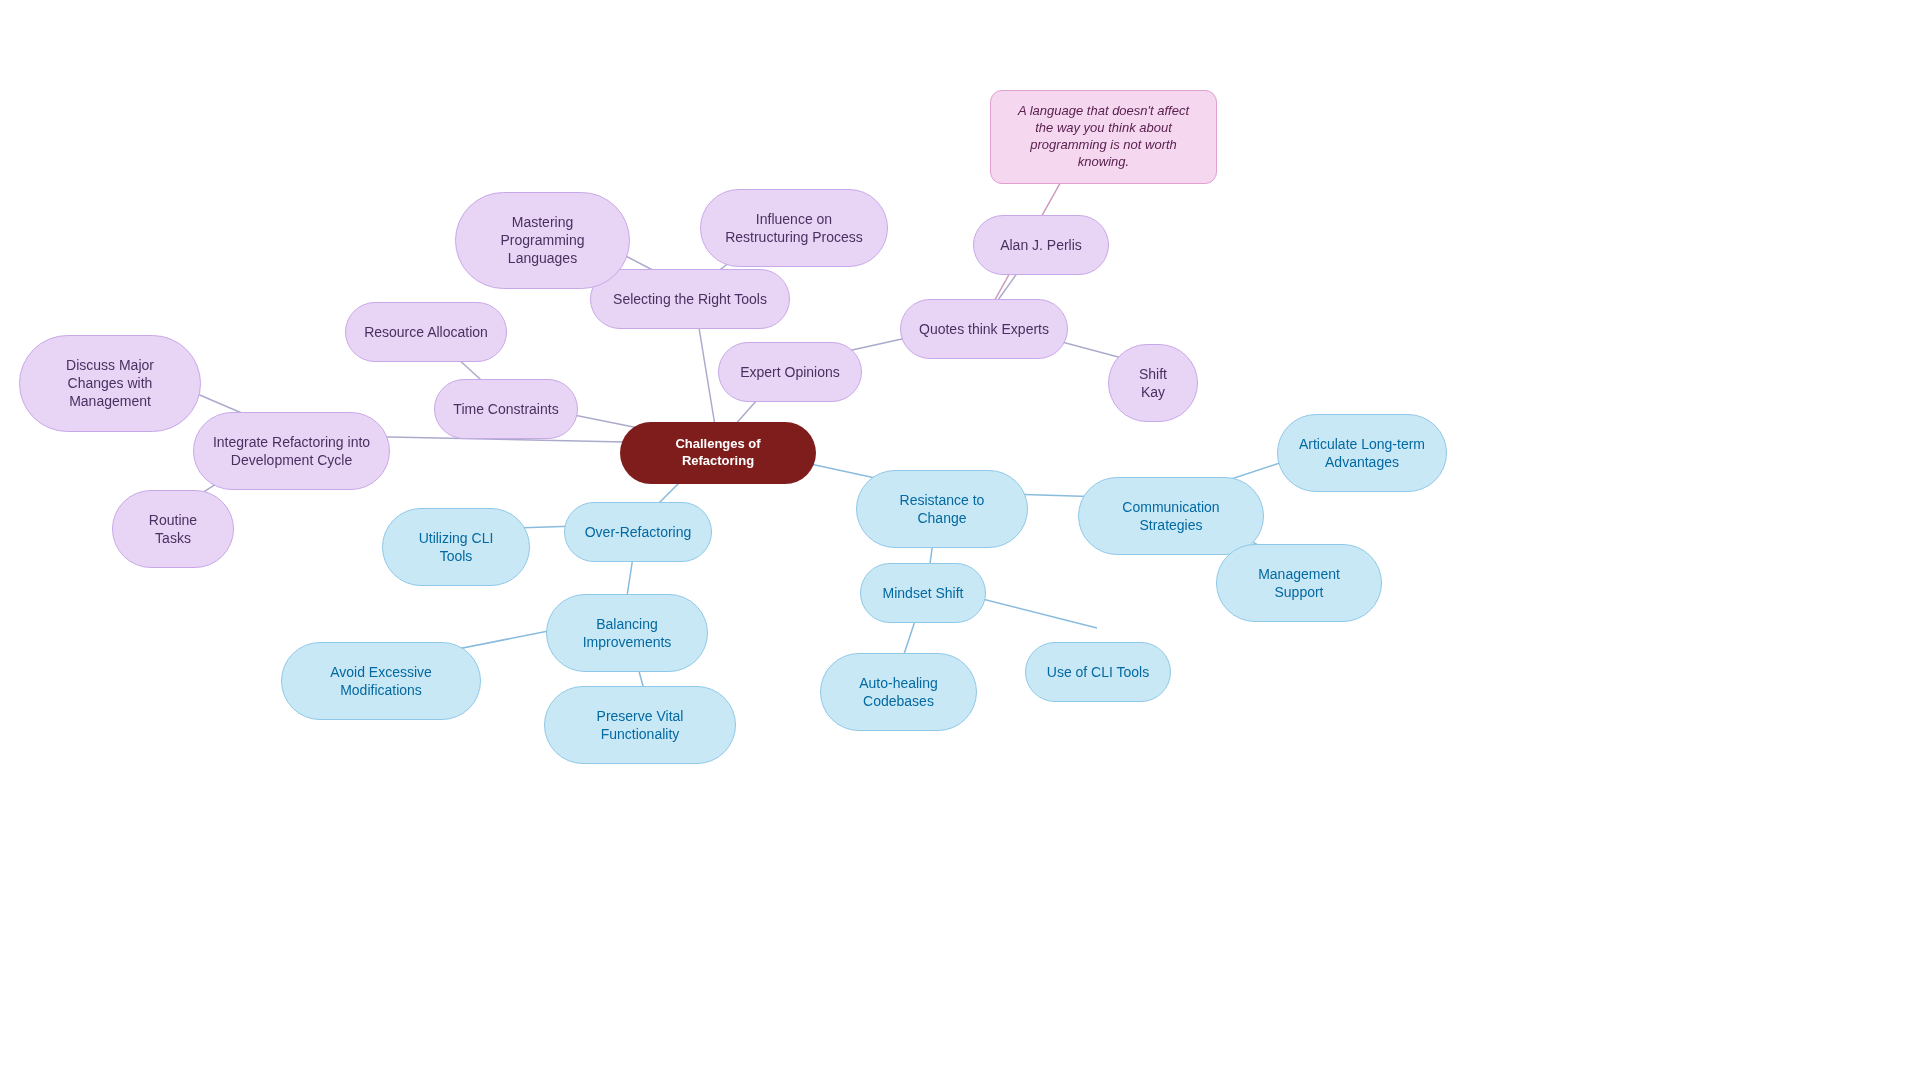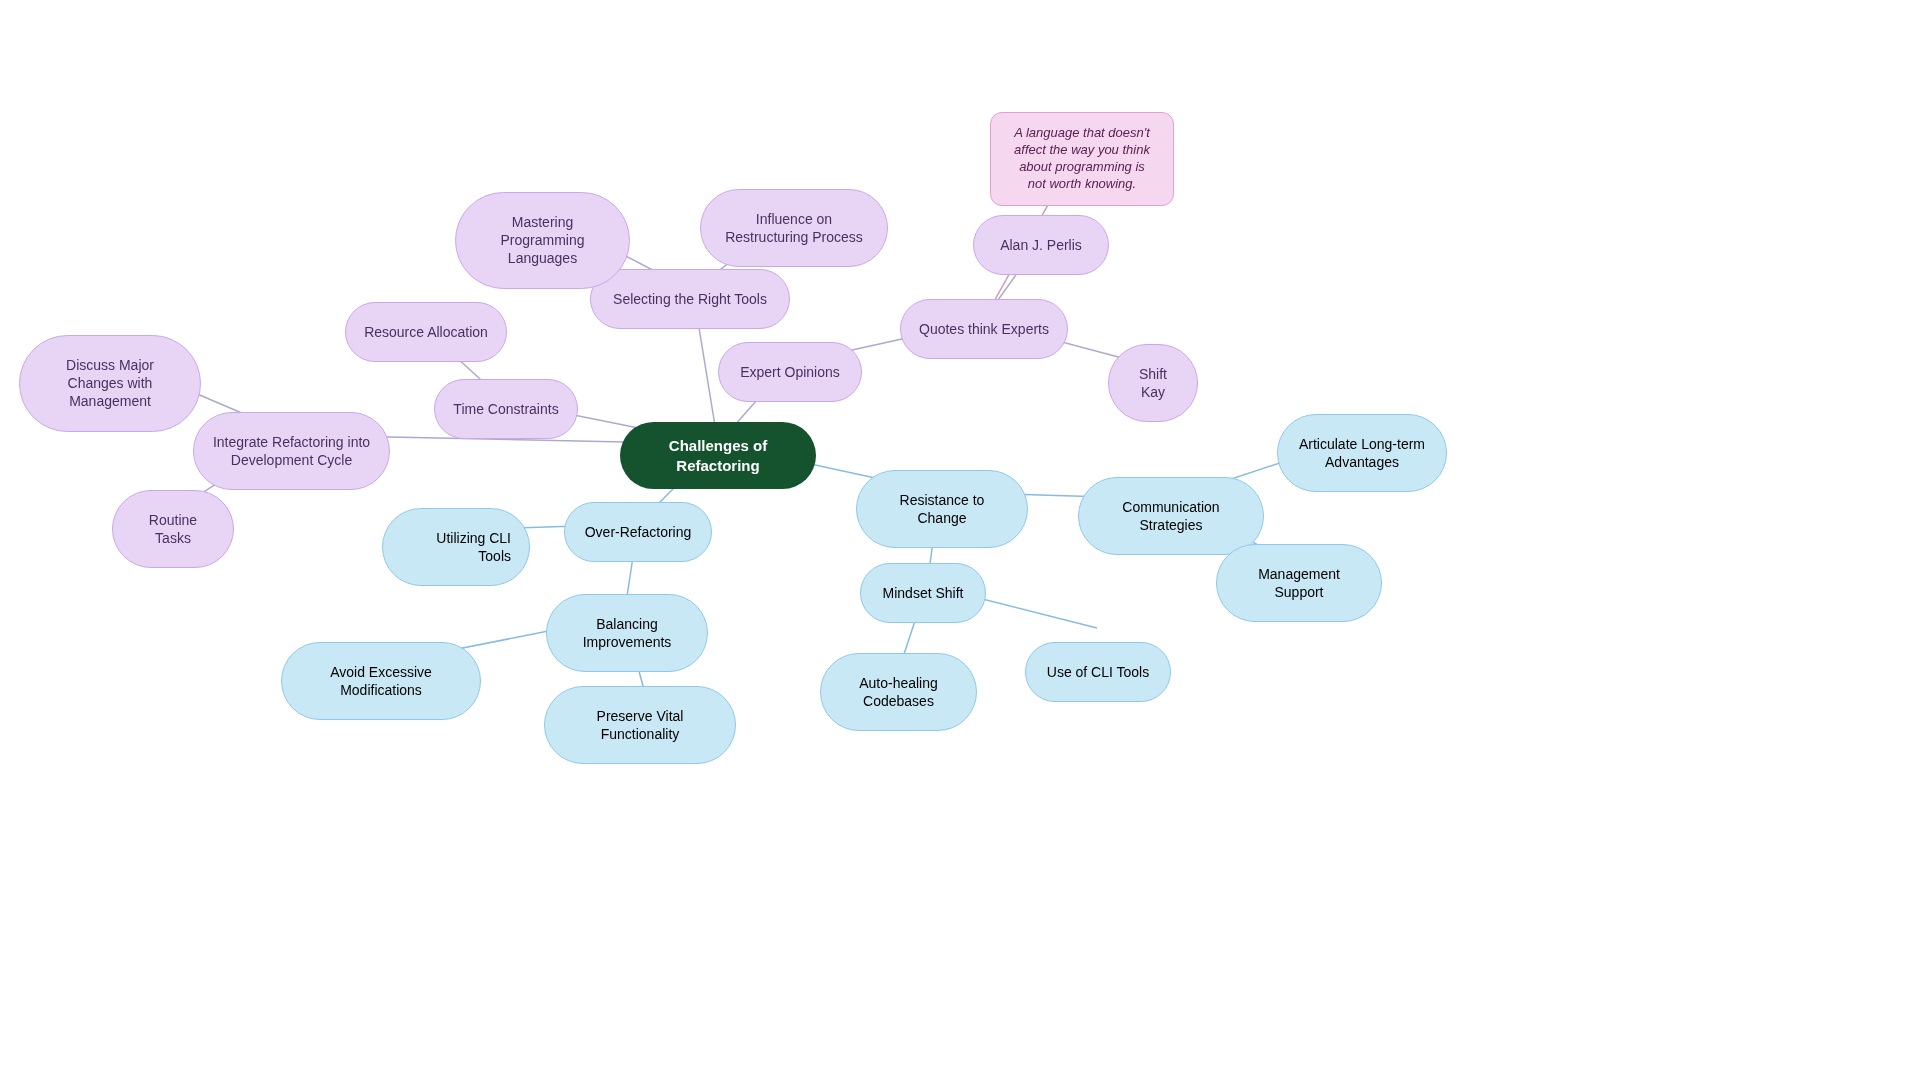--- a/index.html
+++ b/index.html
@@ -26,35 +26,35 @@
       justify-content: center;
       text-align: center;
       border-radius: 50px;
       padding: 20px 18px;
       font-size: 14px;
       font-weight: 500;
       z-index: 1;
       line-height: 1.3;
     }
     .node-center {
-      background: #14532d;
+      background: #7f1d1d;
       color: #ffffff;
-      font-size: 15px;
+      font-size: 13px;
       font-weight: 600;
       border-radius: 40px;
       padding: 14px 28px;
     }
     .node-purple {
       background: #e8d5f5;
       color: #4a3060;
       border: 1.5px solid #c9a8e8;
     }
     .node-blue {
       background: #c8e8f5;
-      color: #000000;
+      color: #0369a1;
       border: 1.5px solid #90c8e8;
     }
     .node-pink-rect {
       background: #f5d8f0;
       color: #5a2050;
       border: 1.5px solid #e0a0d0;
       border-radius: 12px;
       padding: 12px 18px;
     }
   </style>
@@ -124,25 +124,25 @@
 <div class="node node-purple" style="left: 973px; top: 215px; width: 136px;">Alan J. Perlis</div>
 
 <div class="node node-purple" style="left: 1108px; top: 344px; width: 90px;">Shift Kay</div>
 
 <div class="node node-purple" style="left: 193px; top: 412px; width: 197px;">Integrate Refactoring into Development Cycle</div>
 
 <div class="node node-purple" style="left: 19px; top: 335px; width: 182px;">Discuss Major Changes with Management</div>
 
 <div class="node node-purple" style="left: 112px; top: 490px; width: 122px;">Routine Tasks</div>
 
-<div class="node node-pink-rect" style="left: 990px; top: 90px; width: 184px; font-size: 13px; font-style: italic; margin-top: 22px;">A language that doesn't affect the way you think about programming is not worth knowing.</div>
+<div class="node node-pink-rect" style="left: 990px; top: 90px; width: 227px; font-size: 13px; font-style: italic;">A language that doesn't affect the way you think about programming is not worth knowing.</div>
 
 <div class="node node-blue" style="left: 564px; top: 502px; width: 148px;">Over-Refactoring</div>
 
-<div class="node node-blue" style="left: 382px; top: 508px; width: 148px; text-align: right;">Utilizing CLI Tools</div>
+<div class="node node-blue" style="left: 382px; top: 508px; width: 148px;">Utilizing CLI Tools</div>
 
 <div class="node node-blue" style="left: 546px; top: 594px; width: 162px;">Balancing Improvements</div>
 
 <div class="node node-blue" style="left: 281px; top: 642px; width: 200px;">Avoid Excessive Modifications</div>
 
 <div class="node node-blue" style="left: 544px; top: 686px; width: 192px;">Preserve Vital Functionality</div>
 
 <div class="node node-blue" style="left: 856px; top: 470px; width: 172px;">Resistance to Change</div>
 
 <div class="node node-blue" style="left: 1078px; top: 477px; width: 186px;">Communication Strategies</div>

